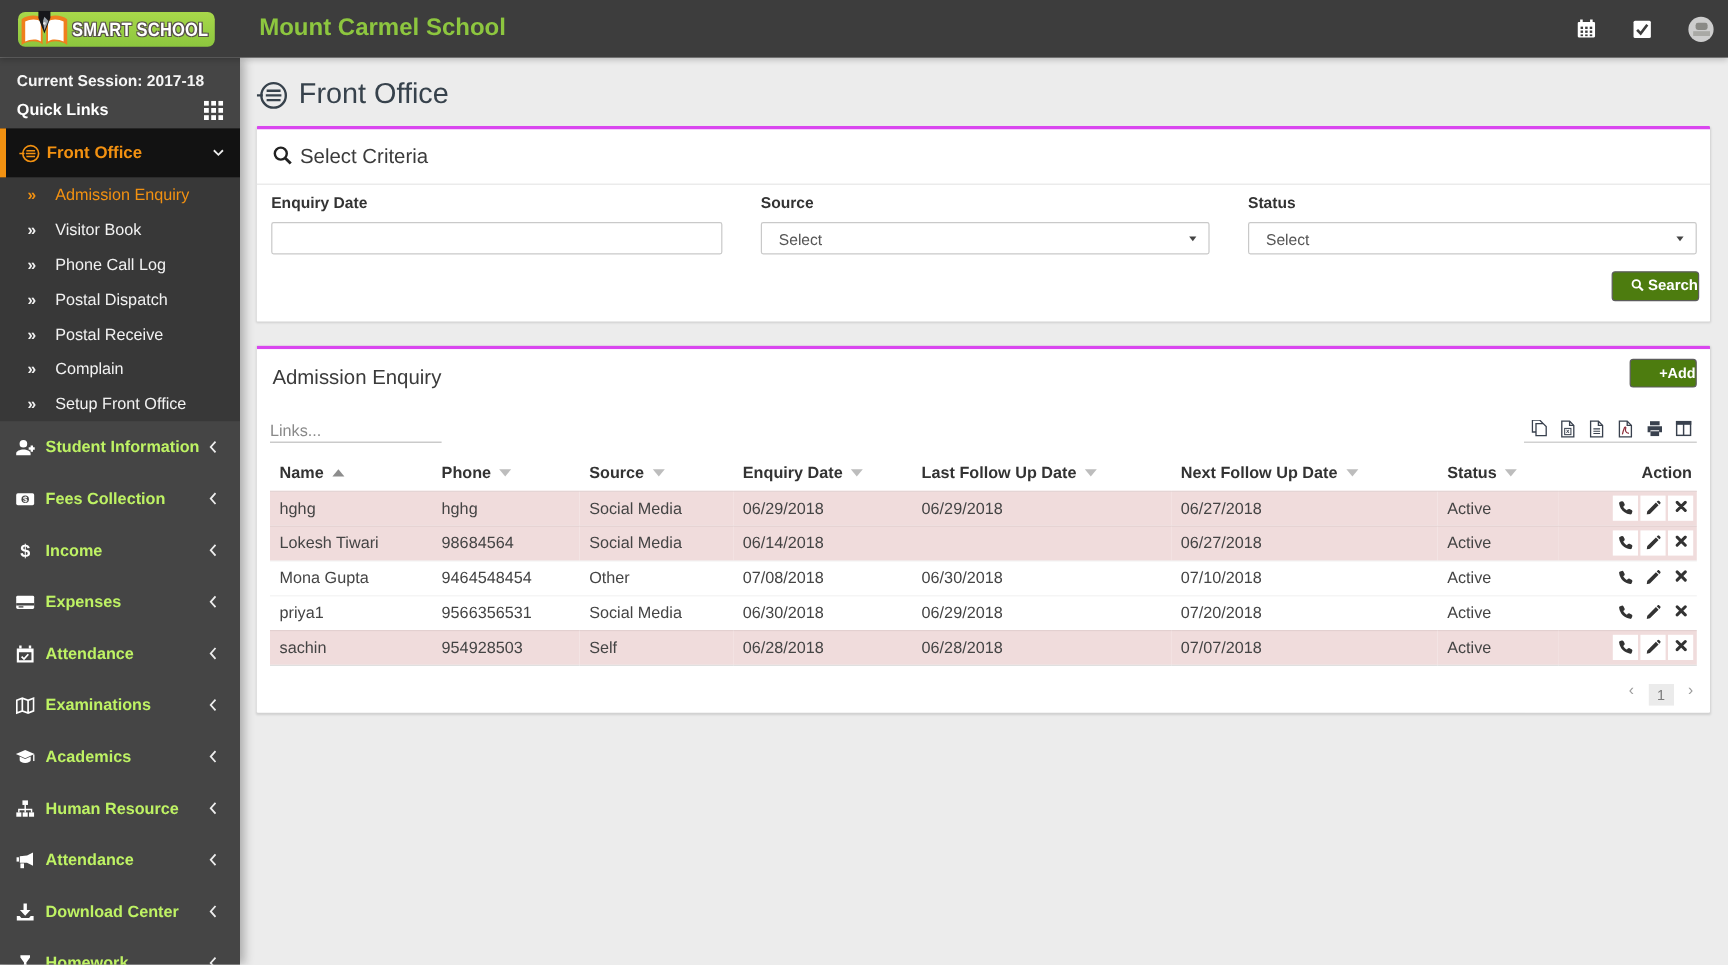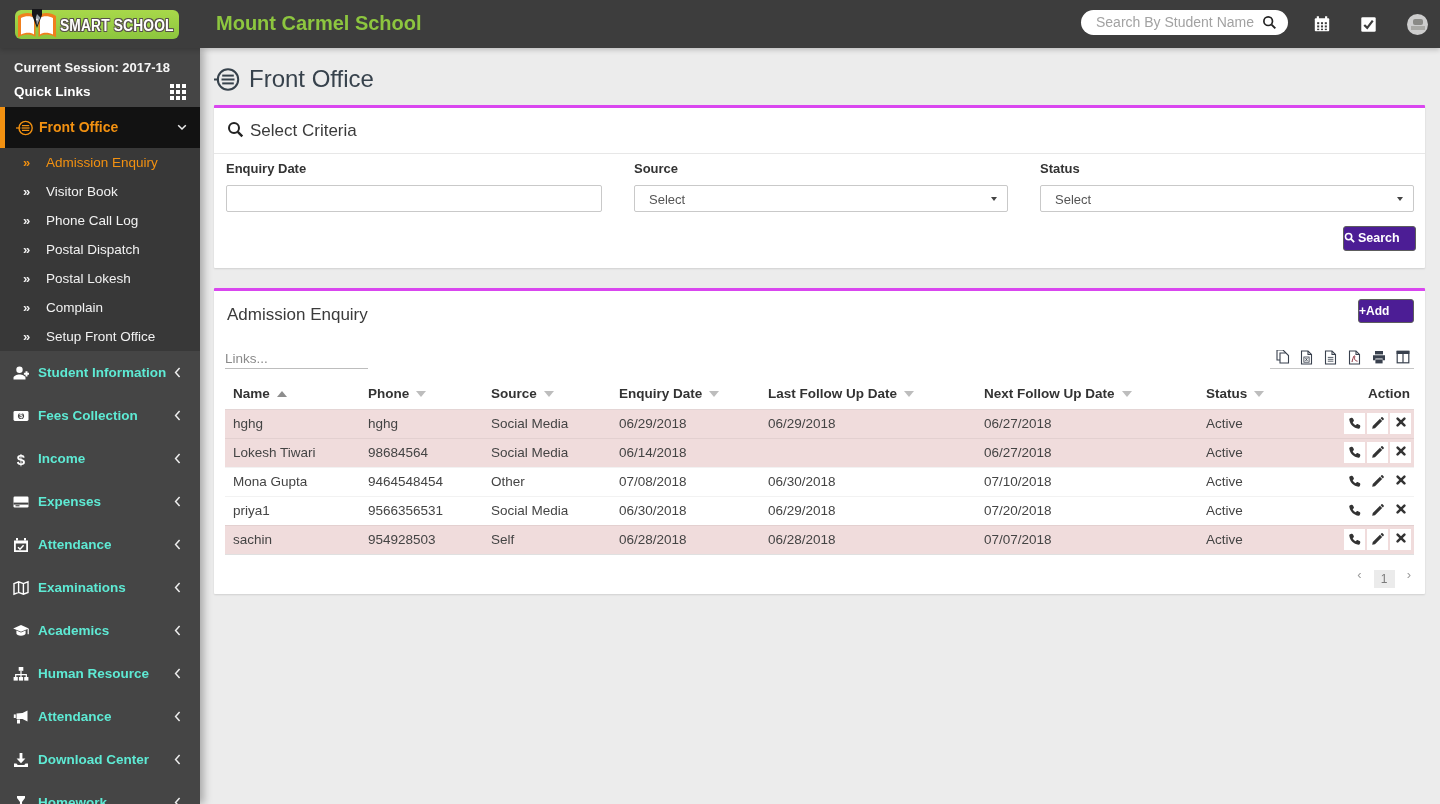--- a/index.html
+++ b/index.html
@@ -20,37 +20,37 @@
 .sb { position:absolute; left:0; top:48px; width:200px; height:756px; background:#454545; z-index:20; box-shadow:4px 0 8px rgba(0,0,0,0.28); }
 .sb .sess { position:absolute; left:14px; top:12px; font-size:13px; color:#f5f5f5; font-weight:bold; }
 .sb .qlink { position:absolute; left:14px; top:36px; font-size:13.5px; color:#fff; font-weight:bold; }
 .active-item { position:absolute; left:0; top:59px; width:200px; height:41px; background:#121212; border-left:5px solid #f29111; }
 .active-item .t { position:absolute; left:34px; top:12px; color:#f29111; font-weight:bold; font-size:14px; }
 .submenu { position:absolute; left:0; top:100px; width:200px; height:203px; background:#383838; }
 .smi { position:absolute; left:0; width:200px; height:29px; color:#f2f2f2; font-size:13.5px; }
 .smi .ar { position:absolute; left:23px; top:7px; font-size:13px; font-weight:bold; }
 .smi .t { position:absolute; left:46px; top:7px; }
 .smi.on { color:#f29111; }
-.mi { position:absolute; left:0; width:200px; height:43px; color:#5eead4; }
+.mi { position:absolute; left:0; width:200px; height:43px; color:#bef264; }
 .mi .t { position:absolute; left:38px; top:14px; font-size:13.5px; font-weight:bold; }
 .mi .ic { position:absolute; left:13px; top:14px; width:16px; height:16px; }
 
 
 .content { position:absolute; left:200px; top:48px; width:1240px; height:756px; background:#ececec; }
 .pagetitle { position:absolute; left:249px; top:65px; font-size:24px; color:#37424c; z-index:5;}
 .card { position:absolute; left:214px; background:#fff; border-top:3px solid #d946ef; box-shadow:0 1px 2px rgba(0,0,0,0.12); border-radius:1px; }
 .card1 { top:105px; width:1211px; height:163px; }
 .card2 { top:288px; width:1211px; height:306px; }
 .c-title { position:absolute; font-size:17px; color:#3b3b3b; }
 .divider { position:absolute; left:0; width:1211px; border-top:1px solid #e7e7e7; }
 .flabel { position:absolute; font-size:13px; font-weight:bold; color:#333; top:53px; }
 .fctrl { position:absolute; top:77px; height:27px; border:1px solid #c9c9c9; background:#fff; border-radius:2px; font-size:13px; color:#555; }
 .fctrl .sv { position:absolute; left:14px; top:6px; }
 .fctrl .da { position:absolute; right:10px; top:11px; width:0; height:0; border-left:3.5px solid transparent; border-right:3.5px solid transparent; border-top:4.5px solid #444; }
-.btn { background:#4c1d95; border:1px solid #5d5d5d; border-radius:3px; color:#fff; font-weight:bold; text-align:left; }
+.btn { background:#4d7c0f; border:1px solid #5d5d5d; border-radius:3px; color:#fff; font-weight:bold; text-align:right; }
 
 
 table.dt { position:absolute; left:11px; top:87px; width:1189px; border-collapse:collapse; table-layout:fixed; font-size:13.5px; color:#444; }
 table.dt th { text-align:left; font-size:13.5px; color:#333; height:31px; font-weight:bold; padding:0 0 0 8px; vertical-align:middle; border-bottom:1px solid #e4d5d5; }
 table.dt td { height:29px; padding:0 0 0 8px; vertical-align:middle; border-top:1px solid rgba(0,0,0,0.05); }
 tr.pink td { background:#f0dcdc; }
 table.dt tr:last-child td { border-bottom:1px solid #e0e0e0; }
 .sorticon { display:inline-block; width:0; height:0; border-left:5px solid transparent; border-right:5px solid transparent; margin-left:7px; vertical-align:middle; }
 .s-up { border-bottom:6px solid #8d8d8d; }
 .s-dn { border-top:6px solid #bdbdbd; }
@@ -67,27 +67,20 @@
       <path d="M41 7 C36 3, 27 3, 23.5 6.5 L23.5 28 C27 24.5, 36 24.5, 41 28.5 Z" fill="#f07f1d"></path>
       <path d="M6 9 C10 6.5, 16.5 6.6, 19 9 L19 25.5 C16.5 23.2, 10 23.3, 6 25.6 Z" fill="#fff"></path>
       <path d="M38 9 C34 6.5, 27.5 6.6, 25 9 L25 25.5 C27.5 23.2, 34 23.3, 38 25.6 Z" fill="#fff"></path>
       <path d="M17 0 L27 0 L27 6 L22 19 L17 6 Z" fill="#16161a"></path>
       <path d="M22 5 L25.3 8.5 L22 16.5 L20.8 8.5 Z" fill="#98a0a8"></path>
       <circle cx="22" cy="10.5" r="1.1" fill="#e6e6e6"></circle>
     </svg>
     <div class="txt">SMART SCHOOL</div>
   </div>
   <div class="schoolname">Mount Carmel School</div>
-  <div class="searchpill">
-    <div class="ph">Search By Student Name</div>
-    <svg style="position:absolute;right:11px;top:5px;" width="15" height="15" viewBox="0 0 16 16">
-        <circle cx="6.6" cy="6.6" r="4.6" fill="none" stroke="#222" stroke-width="1.8"></circle>
-        <line x1="10.2" y1="10.2" x2="14.2" y2="14.2" stroke="#222" stroke-width="2"></line>
-      </svg>
-  </div>
 
   <svg class="hdr-ic" style="left:1313px;top:15px;" width="18" height="18" viewBox="0 0 20 20">
       <path fill="#fff" d="M4.2 1.5h2.4v3H4.2zM13.4 1.5h2.4v3h-2.4z"></path>
       <rect x="2" y="3.6" width="16" height="14.4" rx="1" fill="#fff"></rect>
       <g fill="#3d3d3d">
         <rect x="4.6" y="8" width="2.3" height="2.2"></rect>
         <rect x="8.85" y="8" width="2.3" height="2.2"></rect>
         <rect x="13.1" y="8" width="2.3" height="2.2"></rect>
         <rect x="4.6" y="11.6" width="2.3" height="2.2"></rect>
         <rect x="8.85" y="11.6" width="2.3" height="2.2"></rect>
@@ -152,21 +145,21 @@
       <div class="smi" style="top:58px;">
         <span class="ar">»</span>
         <span class="t">Phone Call Log</span>
       </div>
       <div class="smi" style="top:87px;">
         <span class="ar">»</span>
         <span class="t">Postal Dispatch</span>
       </div>
       <div class="smi" style="top:116px;">
         <span class="ar">»</span>
-        <span class="t">Postal Lokesh</span>
+        <span class="t">Postal Receive</span>
       </div>
       <div class="smi" style="top:145px;">
         <span class="ar">»</span>
         <span class="t">Complain</span>
       </div>
       <div class="smi" style="top:174px;">
         <span class="ar">»</span>
         <span class="t">Setup Front Office</span>
       </div>
     </div>

